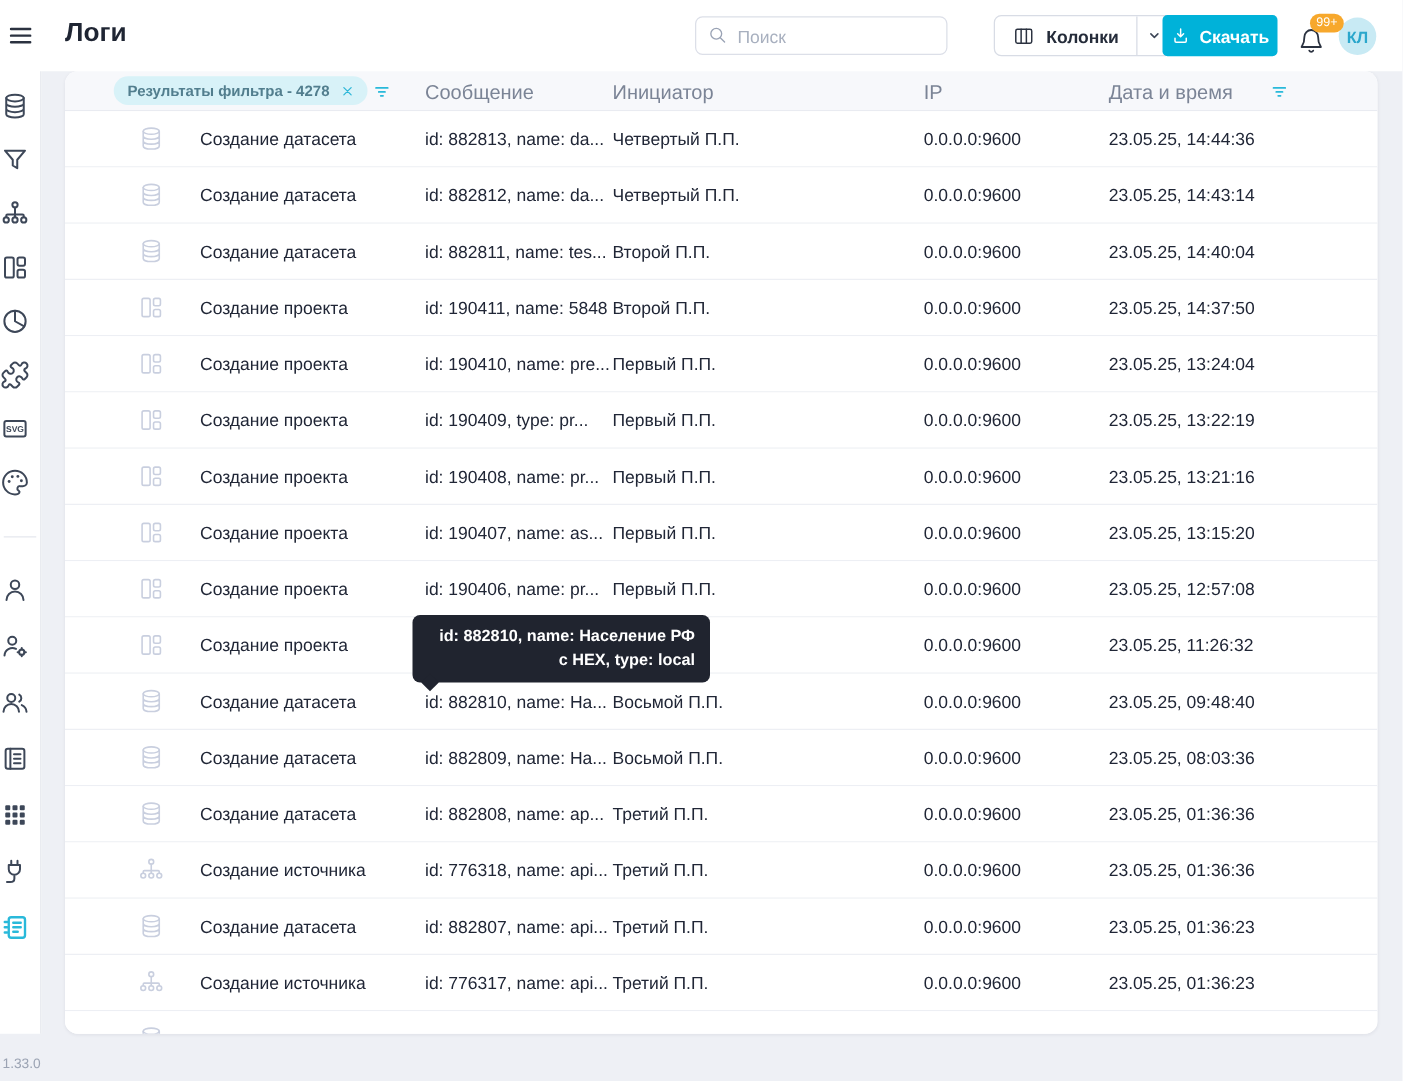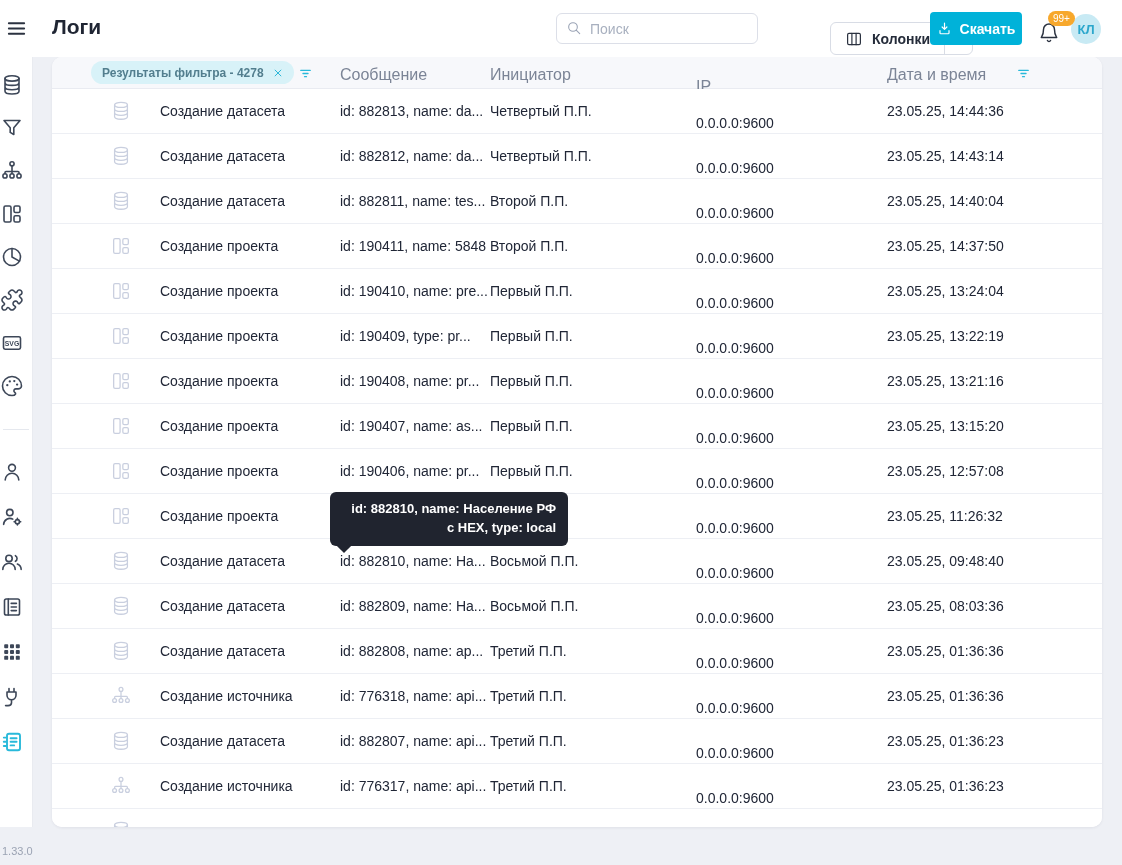--- a/index.html
+++ b/index.html
@@ -21,21 +21,21 @@
   .chip{position:absolute;left:91px;top:17px;height:23px;display:flex;align-items:center;gap:9px;
     background:var(--accent-soft);border:none;border-radius:12px;padding:0 11px;cursor:pointer;margin-top:44px;}
   .chip .chip-label{font-size:12px;font-weight:600;color:#527e8e;}
   .chip .icon{width:10px;height:10px;color:#2db7d8;}
   .chip .icon svg{stroke-width:2.4;}
   .searchbox{position:absolute;left:556px;top:13px;width:202px;height:31px;}
   .searchbox .icon{position:absolute;left:10px;top:7px;width:16px;height:16px;color:#9aa3b5;}
   .searchbox input{width:100%;height:100%;border:1px solid #dcdfe8;border-radius:6px;padding:0 10px 0 33px;
     font-size:14px;font-family:inherit;color:var(--txt);outline:none;background:#fff;}
   .searchbox input::placeholder{color:#a8b0bf;}
-  .columns-group{position:absolute;left:830px;top:12px;height:33px;display:flex;border:1px solid #d8dce5;border-radius:6px;background:#fff;overflow:hidden;margin-top:10px;}
+  .columns-group{position:absolute;left:795px;top:12px;height:33px;display:flex;border:1px solid #d8dce5;border-radius:6px;background:#fff;overflow:hidden;}
   .columns-main{display:flex;align-items:center;gap:9px;padding:0 14px;background:none;border:none;cursor:pointer;font-family:inherit;}
   .columns-main .icon{width:18px;height:18px;color:#2b3240;}
   .columns-main .lbl{font-size:14px;font-weight:600;color:#252c3a;}
   .columns-caret{width:28px;border:none;border-left:1px solid #d8dce5;background:none;cursor:pointer;display:flex;align-items:center;justify-content:center;}
   .columns-caret .icon{width:15px;height:15px;color:#3c4657;}
   .download-btn{position:absolute;left:930px;top:12px;height:33px;width:92px;border:none;border-radius:4px;
     background:var(--accent);color:#fff;display:flex;align-items:center;justify-content:center;gap:8px;cursor:pointer;font-family:inherit;}
   .download-btn .icon{width:15px;height:15px;}
   .download-btn .icon svg{stroke-width:1.9;}
   .download-btn .lbl{font-size:14px;font-weight:600;}
@@ -56,21 +56,21 @@
   .sb-divider{width:26px;height:1px;background:#e5e8ee;margin:12px 0 30px 0;}
   .version{position:absolute;left:2px;top:845px;font-size:11px;color:#9ba3b3;z-index:2;}
 
   
   .card{position:absolute;left:52px;top:57px;width:1050px;height:770px;background:#fff;border-radius:10px;
     box-shadow:0 1px 3px rgba(25,35,60,.07);overflow:hidden;z-index:1;}
   .thead{position:relative;height:32px;background:#f7f8fb;border-bottom:1px solid var(--line);}
   .hcell{position:absolute;top:9px;font-size:16px;color:var(--txt-gray);font-weight:400;}
   .filter-btn{position:absolute;top:9px;width:15px;height:15px;border:none;background:none;color:#29b9da;cursor:pointer;padding:0;}
   .filter-btn svg{stroke-width:2.2;}
-  .c-section{left:48px;} .c-event{left:108px;} .c-message{left:288px;} .c-initiator{left:438px;} .c-ip{left:644px;margin-top:12px;} .c-date{left:823px;margin-left:12px;}
+  .c-section{left:48px;} .c-event{left:108px;} .c-message{left:288px;} .c-initiator{left:438px;} .c-ip{left:687px;} .c-date{left:823px;margin-left:12px;}
   .f-event{left:246px;} .f-date{left:964px;}
   .trow{position:relative;height:45px;border-bottom:1px solid #edeff4;background:#fff;cursor:pointer;}
   .cell{position:absolute;top:50%;transform:translateY(-50%);font-size:14px;color:var(--txt);white-space:nowrap;}
   .cell.c-icon{left:58px;width:22px;height:22px;color:var(--row-icon);}
   .cell.c-icon svg{stroke-width:1.4;}
 
   
   .tooltip{position:absolute;left:330px;top:492px;width:238px;padding:8px 12px;background:var(--tooltip-bg);
     color:#fff;font-size:13px;line-height:1.45;font-weight:600;border-radius:6px;z-index:5;text-align:right;}
   .tooltip::after{content:"";position:absolute;left:9px;bottom:-5px;width:10px;height:10px;background:var(--tooltip-bg);transform:rotate(45deg);}

